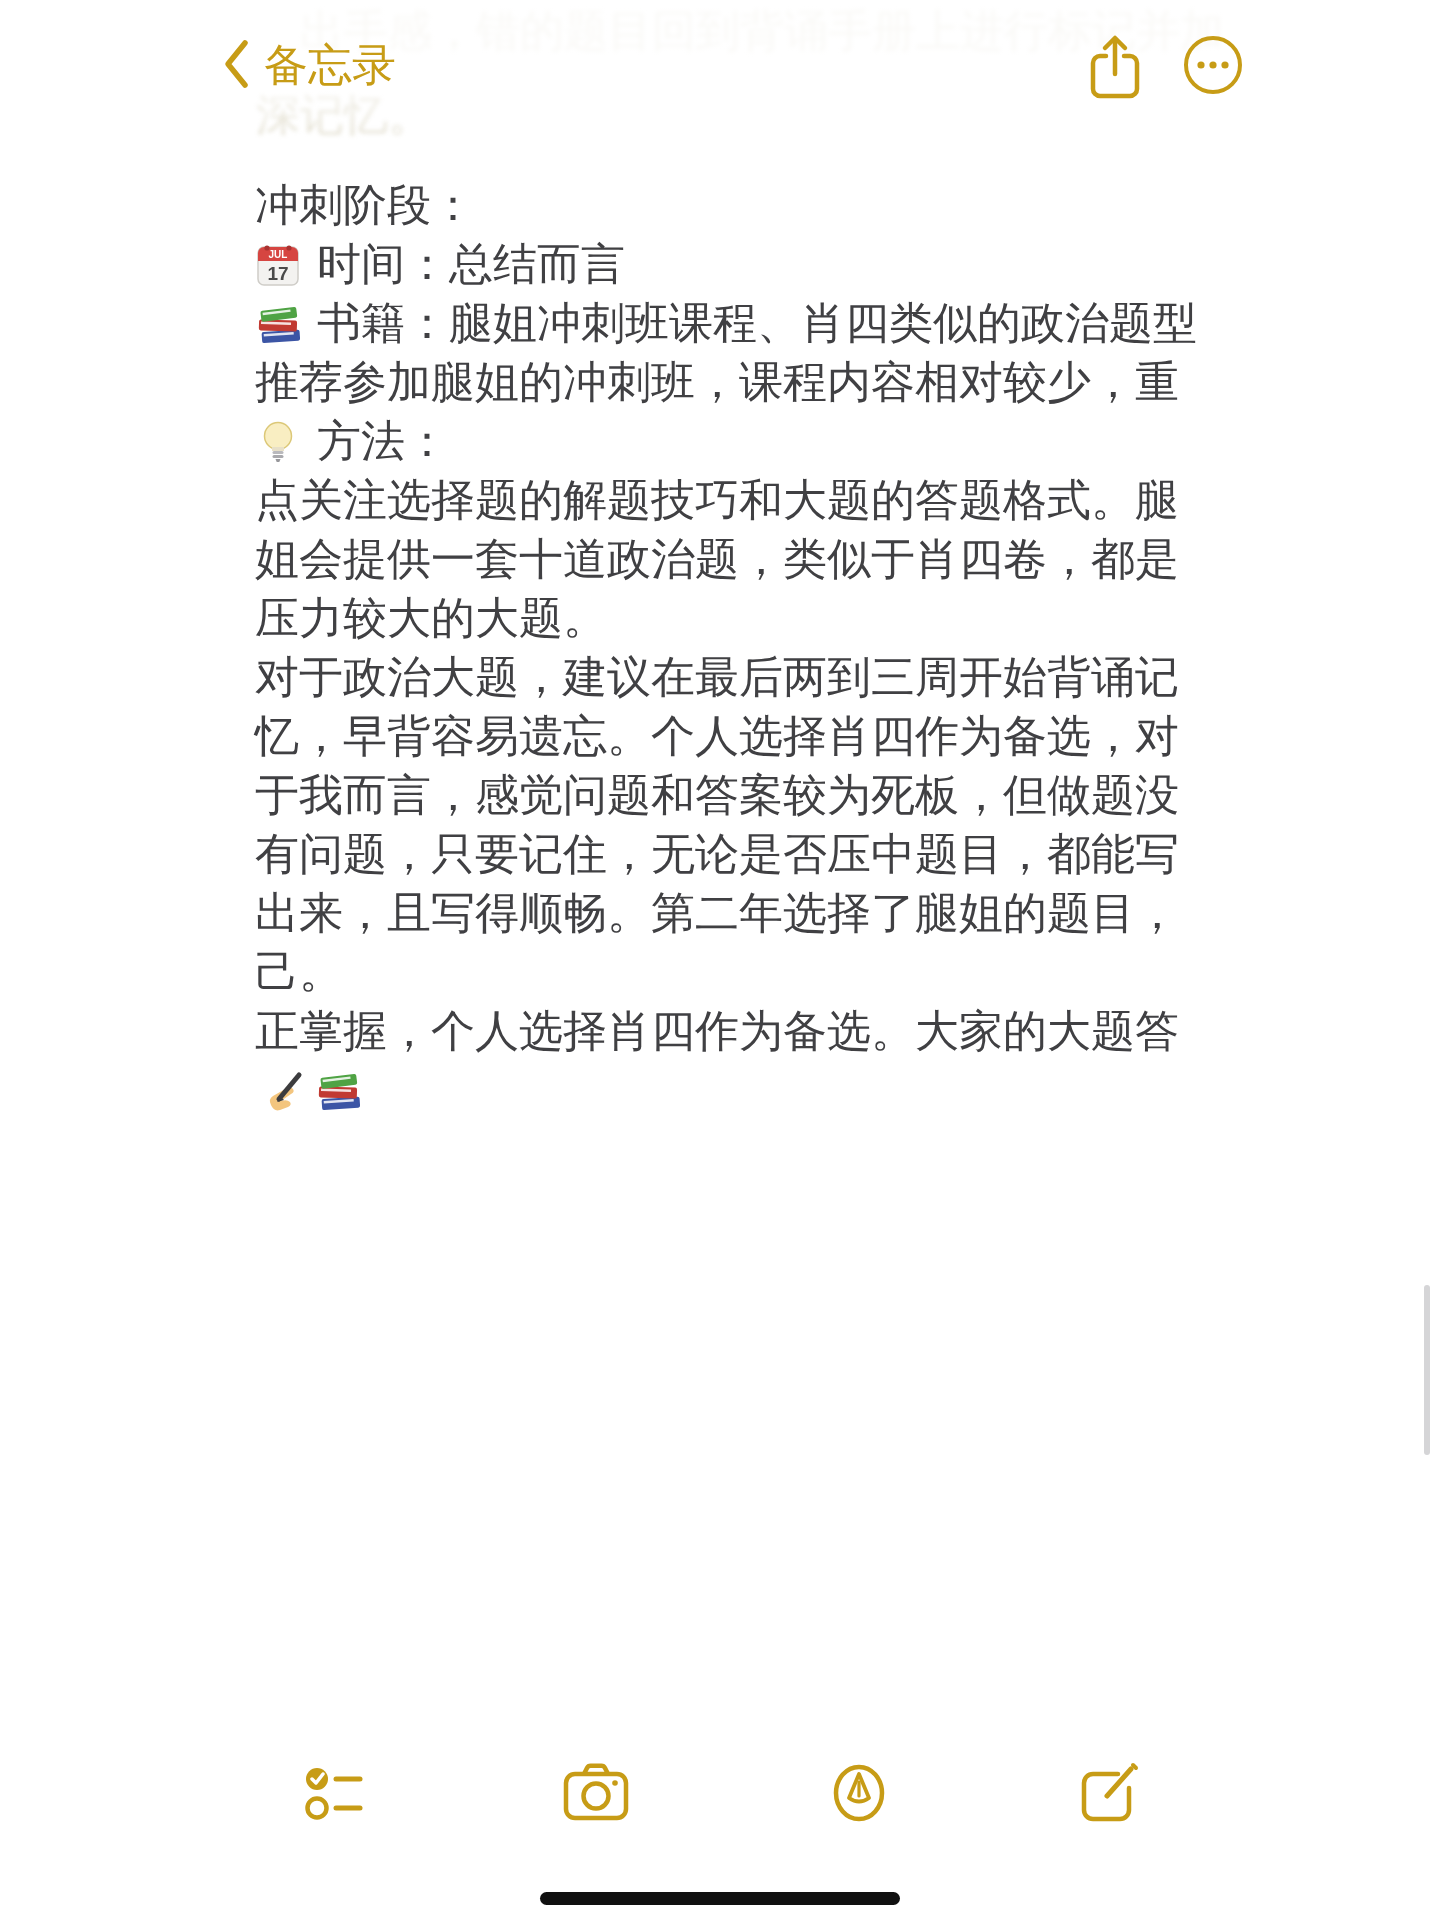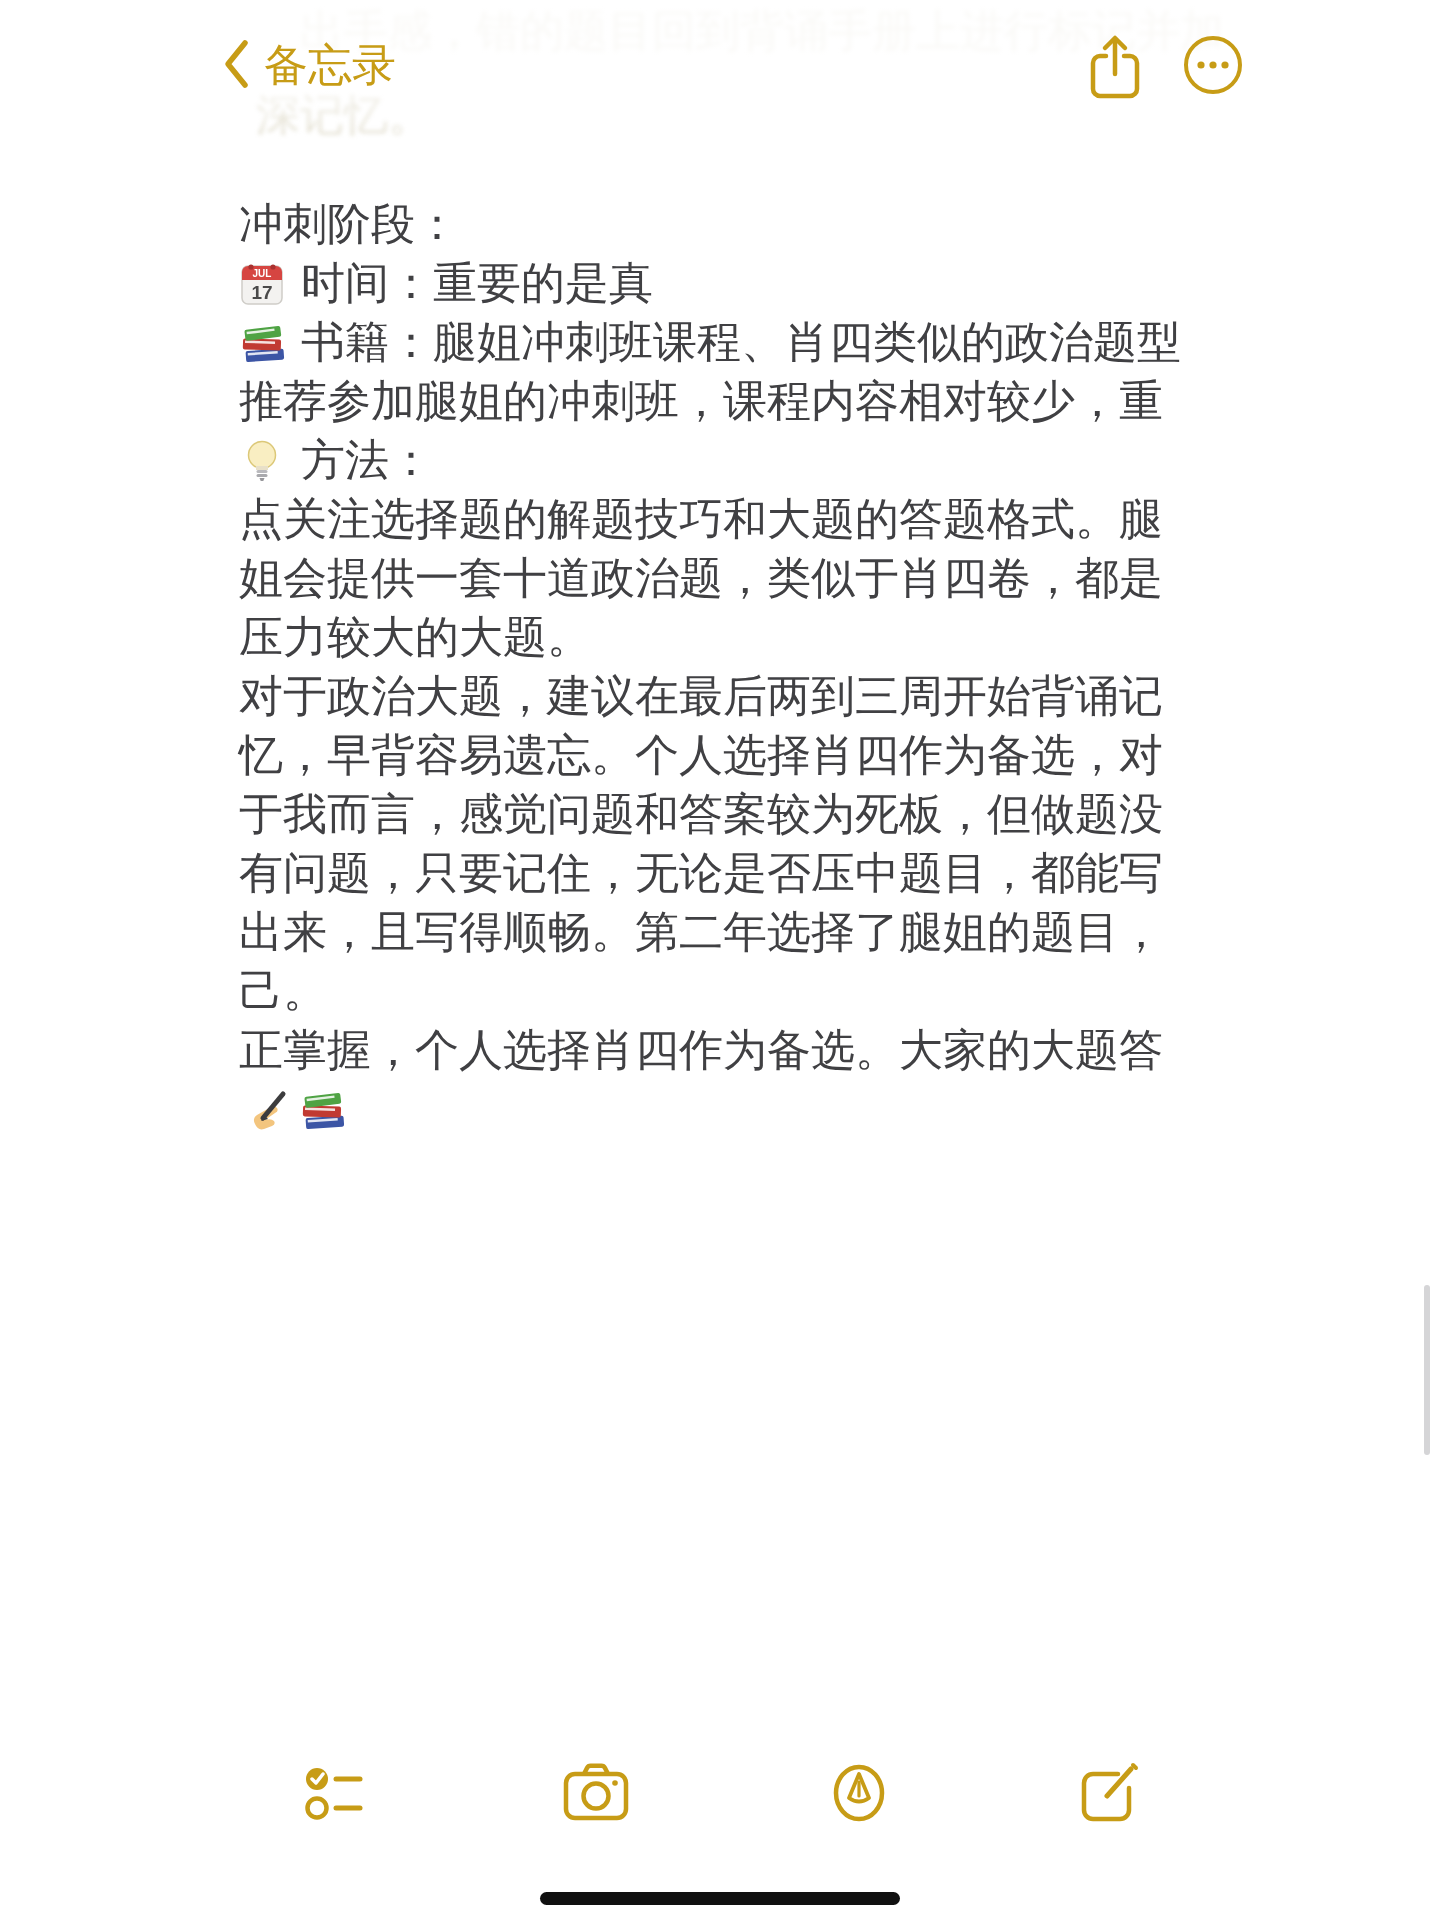--- a/index.html
+++ b/index.html
@@ -15,21 +15,21 @@
   
   .navbar{position:absolute;left:0;top:0;width:1264px;height:132px;z-index:3;
           background:linear-gradient(to bottom,rgba(255,255,255,.88) 55%,rgba(255,255,255,0));}
   .back-group{position:absolute;left:222px;top:36px;display:flex;align-items:center;cursor:pointer;}
   .back-label{color:#c79c16;font-size:44px;margin-left:14px;font-weight:400;}
   .nav-icon{position:absolute;top:34px;}
   .nav-share{left:1088px;}
   .nav-more{left:1182px;}
 
   
-  .note-body{position:absolute;left:239px;top:176px;width:900px;z-index:2;margin-top:19px;}
+  .note-body{position:absolute;left:255px;top:176px;width:900px;z-index:2;}
   .line{height:59px;display:flex;align-items:center;font-size:44px;color:#404043;white-space:nowrap;}
   .line .emoji-icon{margin-right:16px;flex:0 0 auto;display:inline-flex;}
   .trail-icon{margin-left:8px;display:inline-flex;}
 
   
   .scrollbar{position:absolute;right:10px;top:1285px;width:6px;height:170px;border-radius:3px;
              background:#d5d5d7;z-index:4;}
 
   
   .toolbar{position:absolute;left:0;top:1762px;width:1440px;height:90px;z-index:3;}
@@ -89,21 +89,21 @@
       <span class="emoji-icon">
         <svg width="46" height="46" viewBox="0 0 46 46">
           <rect x="3" y="5" width="40" height="38" rx="6" fill="#f3f2f0" stroke="#cfcdc8" stroke-width="1.5"></rect>
           <path d="M3,11 a6,6 0 0 1 6,-6 h28 a6,6 0 0 1 6,6 v8 H3 Z" fill="#d64541"></path>
           <circle cx="12" cy="6" r="2.6" fill="#a93230"></circle>
           <circle cx="34" cy="6" r="2.6" fill="#a93230"></circle>
           <text x="23" y="16" text-anchor="middle" font-size="10" font-weight="bold" fill="#ffffff">JUL</text>
           <text x="23" y="38" text-anchor="middle" font-size="19" font-weight="bold" fill="#4a4a4a">17</text>
         </svg>
       </span>
-      <span>时间：重要的是真</span>
+      <span>时间：总结而言</span>
     </div>
 
     <div class="line">
       <span class="emoji-icon">
         <svg width="46" height="46" viewBox="0 0 46 46">
           <g transform="rotate(-4 23 23)">
             <rect x="6" y="30" width="38" height="11" rx="2" fill="#3c55a5"></rect>
             <rect x="8" y="32" width="30" height="2.5" fill="#ffffff" opacity="0.85"></rect>
           </g>
           <g transform="rotate(2 23 23)">

